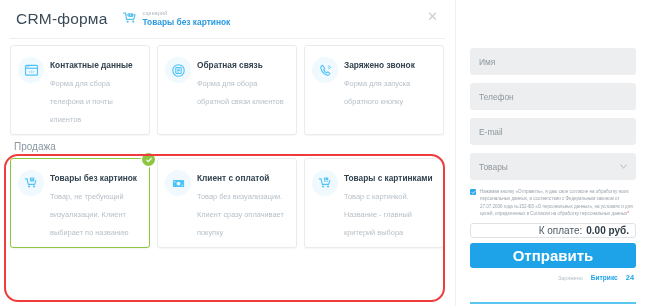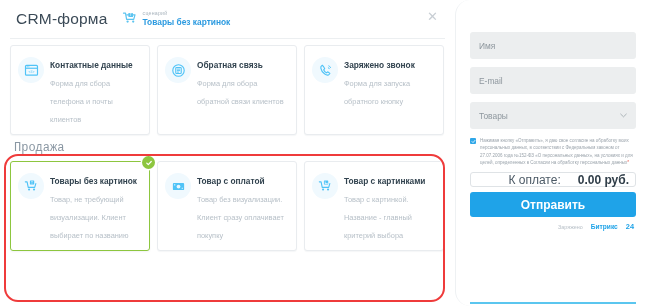--- a/index.html
+++ b/index.html
@@ -128,45 +128,43 @@
     display: flex;
     align-items: center;
     justify-content: center;
     box-shadow: 0 0 0 1.5px #ffffff;
   }
   .check-badge svg { display: block; }
 
   
   .section { margin-top: 6px; padding: 0 10px; }
   .section-title {
-    font-size: 12px;
+    font-size: 10px;
     color: #8a97a3;
     margin: 0 0 6px 4px;
-    font-family: Liberation Mono, monospace;
   }
 
   
   .red-annotation {
     position: absolute;
     left: 4px; top: 154px;
     width: 441px; height: 148px;
     border: 2.6px solid #ef3b3b;
     border-radius: 14px;
     pointer-events: none;
     z-index: 40;
   }
 
   
   .right-pane {
     position: relative;
     flex: 1;
     background: #ffffff;
     border-left: 1px solid #eef1f3;
-    padding: 32px 14px 0 14px;
-    border-radius: 15px;
+    padding: 48px 14px 0 14px;
   }
   .form-field {
     height: 27px;
     background: #eceeef;
     border-radius: 3px;
     display: flex;
     align-items: center;
     padding: 0 9px;
     margin-bottom: 8px;
     font-size: 8.4px;
@@ -202,35 +200,35 @@
 
   .total-bar {
     border: 1px solid #dfe3e6;
     border-radius: 3px;
     height: 15px;
     display: flex;
     align-items: center;
     justify-content: flex-end;
     padding-right: 6px;
     margin-bottom: 5px;
-    font-size: 12px;
+    font-size: 10px;
     color: #4c5a66;
-    gap: 17px;
+    gap: 4px;
   }
   .total-bar .amount { font-weight: bold; color: #2f3d48; text-align: right; }
 
   .submit-btn {
     height: 25px;
     background: #1fa3e8;
     border-radius: 3px;
     display: flex;
     align-items: center;
     justify-content: center;
     color: #ffffff;
-    font-size: 12px;
+    font-size: 15px;
     font-weight: bold;
     cursor: pointer;
   }
   .powered {
     display: flex;
     justify-content: flex-end;
     align-items: baseline;
     gap: 8px;
     margin-top: 5px;
     padding-right: 2px;
@@ -361,52 +359,53 @@
         <div class="card">
           <span class="card-icon-wrap">
             <svg width="15" height="15" viewBox="0 0 16 16">
               <rect x="2.0" y="4.2" width="12.0" height="7.6" rx="1.0" fill="#4fc3f7"></rect>
               <circle cx="8.0" cy="8.0" r="2.0" fill="#eaf7fe"></circle>
               <rect x="3.3" y="5.5" width="1.3" height="1.3" rx="0.3" fill="#eaf7fe"></rect>
               <rect x="11.4" y="9.2" width="1.3" height="1.3" rx="0.3" fill="#eaf7fe"></rect>
             </svg>
           </span>
           <span class="card-text">
-            <span class="card-title">Товар с оплатой</span>
+            <span class="card-title">Клиент с оплатой</span>
             <span class="card-desc">Товар без визуализации. Клиент сразу оплачивает покупку</span>
           </span>
         </div>
 
         <div class="card">
           <span class="card-icon-wrap">
             <svg width="15" height="15" viewBox="0 0 16 16">
               <path d="M1.4 3.0h1.9l1.2 5.9h6.9l1.2-4.0" fill="none" stroke="#4fc3f7" stroke-width="1.2" stroke-linecap="round" stroke-linejoin="round"></path>
               <rect x="6.3" y="1.6" width="4.6" height="4.2" rx="0.6" fill="#4fc3f7"></rect>
               <circle cx="7.6" cy="3.1" r="0.55" fill="#ffffff"></circle>
               <path d="M6.8 5.1 L8.2 3.6 L9.2 4.5 L9.9 3.9 L10.6 5.1 Z" fill="#ffffff"></path>
               <circle cx="5.4" cy="11.2" r="1.15" fill="#4fc3f7"></circle>
               <circle cx="10.7" cy="11.2" r="1.15" fill="#4fc3f7"></circle>
             </svg>
           </span>
           <span class="card-text">
-            <span class="card-title">Товар с картинками</span>
+            <span class="card-title">Товары с картинками</span>
             <span class="card-desc">Товар с картинкой. Название - главный критерий выбора</span>
           </span>
         </div>
 
       </div>
 
     </div>
 
     <div class="red-annotation"></div>
   </div>
 
   <div class="right-pane">
 
     <div class="form-field">Имя</div>
+    <div class="form-field">Телефон</div>
     <div class="form-field">E-mail</div>
 
     <div class="form-field select">
       <span>Товары</span>
       <span class="chev">
         <svg width="7" height="5" viewBox="0 0 8 5">
           <path d="M0.8 0.9 L4 4.0 L7.2 0.9" fill="none" stroke="#9aa3aa" stroke-width="0.9" stroke-linecap="round"></path>
         </svg>
       </span>
     </div>

